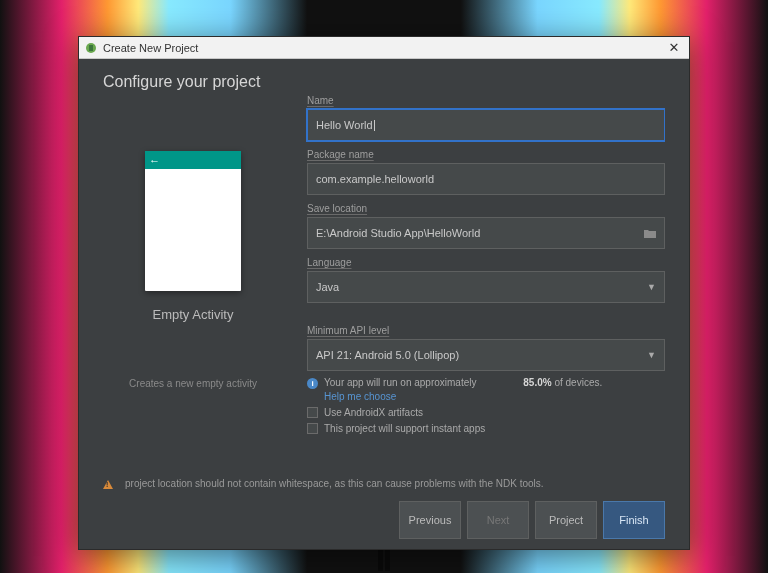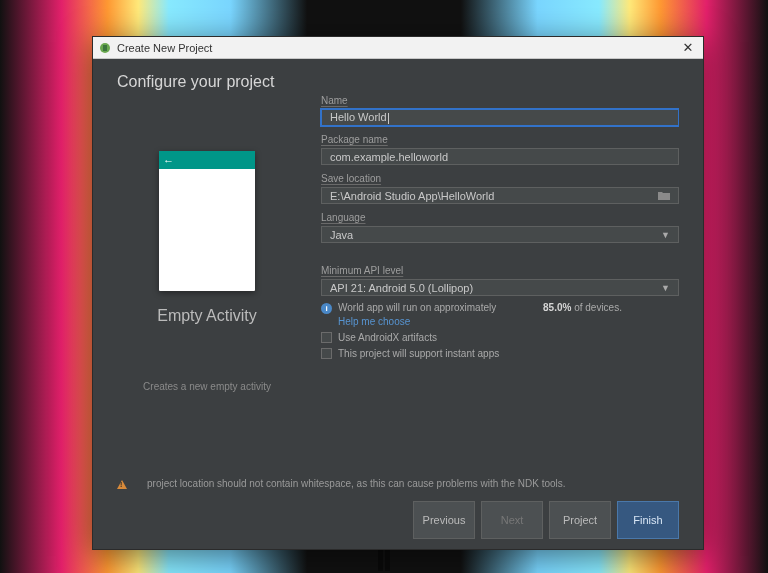--- a/index.html
+++ b/index.html
@@ -25,21 +25,21 @@
     bottom: 0; left: 50%; transform: translateX(-50%);
     width: 40px; height: 70px;
   }
   .silhouette .body { position:absolute; left:14px; top:10px; width:12px; height:30px; background:#0a0a0a; border-radius:3px 3px 0 0;}
   .silhouette .head { position:absolute; left:15px; top:0; width:10px; height:10px; background:#0a0a0a; border-radius:50%;}
   .silhouette .leg1 { position:absolute; left:14px; top:38px; width:5px; height:30px; background:#0a0a0a;}
   .silhouette .leg2 { position:absolute; left:21px; top:38px; width:5px; height:30px; background:#0a0a0a;}
 
   .window {
     position: absolute;
-    left: 92px; top: 36px;
+    left: 78px; top: 36px;
     width: 612px; height: 514px;
     background: #3c3f41;
     border: 1px solid #2b2b2b;
     box-shadow: 0 6px 30px rgba(0,0,0,0.5);
     display: flex; flex-direction: column;
     color: #bbbbbb;
     font-size: 11px;
   }
   .titlebar {
     height: 22px;
@@ -88,21 +88,21 @@
     border-radius: 1px;
   }
   .preview .appbar {
     height: 18px; background: #009688;
     position: relative;
   }
   .preview .appbar .back {
     position:absolute; left:4px; top:2px; color:#fff; font-size:11px;
   }
   .preview-label {
-    margin-top: 16px; font-size: 16px; color: #bbbbbb;
+    margin-top: 16px; font-size: 13px; color: #bbbbbb;
   }
   .preview-desc {
     margin-top: 56px; font-size: 10px; color: #8a8a8a; text-align:center;
   }
 
   .right-col {
     flex: 1;
     display: flex; flex-direction: column;
     padding-top: 4px;
   }
@@ -114,21 +114,21 @@
     text-underline-offset: 2px;
   }
   .field-label.first { margin-top: 0; }
   .text-input, .select-input {
     width: 100%;
     background: #45494a;
     border: 1px solid #5e6060;
     color: #c9c9c9;
     font-size: 11px;
     padding: 4px 8px;
-    height: 17px;
+    height: 32px;
     outline: none;
     display: flex; align-items: center;
     position: relative;
   }
   .text-input.focused {
     border: 1px solid #3272c9;
     box-shadow: 0 0 0 1px #3272c9;
   }
   .select-input .caret {
     position: absolute; right: 8px; top: 50%; transform: translateY(-50%);
@@ -155,21 +155,21 @@
   .check-row {
     display:flex; align-items:center; gap:6px; margin-top:5px;
     font-size:10px; color:#aaa;
   }
   .checkbox {
     width:11px; height:11px; border:1px solid #6b6b6b; background:#45494a;
     flex-shrink:0; cursor:pointer;
   }
 
   .warning {
-    display:flex; align-items:flex-end; gap:20px;
+    display:flex; align-items:flex-end; gap:12px;
     font-size:10px; color:#9a9a9a;
     margin-top: 6px;
     padding: 2px 0;
   }
   .warn-icon {
     width:0; height:0; border-left:5px solid transparent; border-right:5px solid transparent;
     border-bottom:9px solid #d88a3a; position:relative;
   }
   .warn-icon::after {
     content:"!"; position:absolute; left:-2px; top:1px; font-size:7px; color:#2b2b2b; font-weight:bold;
@@ -269,21 +269,21 @@
 
         <div class="field-label">Minimum API level</div>
         <div class="select-input">
           <span>API 21: Android 5.0 (Lollipop)</span>
           <span class="caret">▼</span>
         </div>
 
         <div class="info-row">
           <span class="info-icon">i</span>
           <span>
-            <span>World app will run on approximately </span><span class="strong">85.0%</span><span> of devices.</span>
+            <span>Your app will run on approximately </span><span class="strong">85.0%</span><span> of devices.</span>
           </span>
         </div>
         <div class="help-link">Help me choose</div>
 
         <div class="check-row">
           <span class="checkbox"></span>
           <span>Use AndroidX artifacts</span>
         </div>
         <div class="check-row">
           <span class="checkbox"></span>

